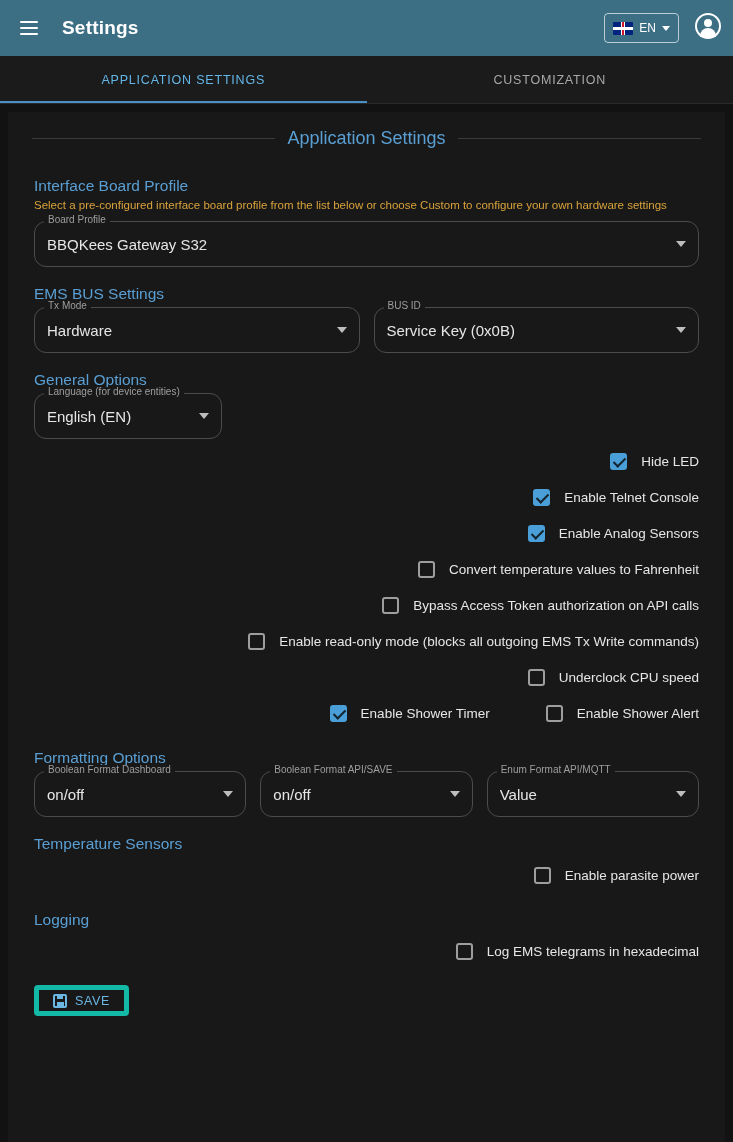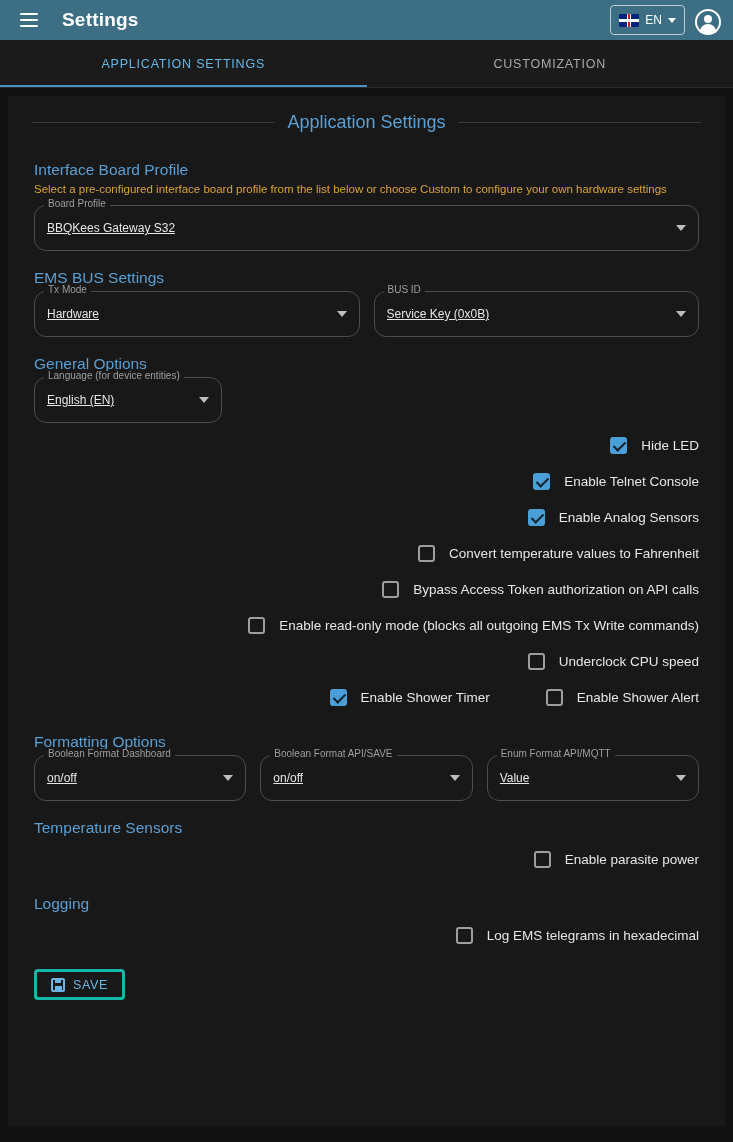--- a/index.html
+++ b/index.html
@@ -12,21 +12,21 @@
     height: 1142px;
     background: #121212;
     color: #e0e0e0;
     font-family: "Liberation Sans", sans-serif;
     font-size: 13px;
     overflow: hidden;
   }
 
   
   .appbar {
-    height: 40px;
+    height: 56px;
     background: #3c6e84;
     display: flex;
     align-items: center;
     padding: 0 12px;
     color: #ffffff;
   }
   .menu-btn {
     width: 34px; height: 34px;
     display: flex; flex-direction: column;
     justify-content: center; align-items: center;
@@ -42,22 +42,22 @@
   }
   .app-title {
     font-size: 19px;
     font-weight: bold;
     margin-left: 16px;
     letter-spacing: .2px;
   }
   .appbar-right {
     margin-left: auto;
     display: flex;
-    align-items: flex-end;
-    gap: 10px;
+    align-items: flex-start;
+    gap: 16px;
   }
   .lang-btn {
     border: 1px solid rgba(255,255,255,.65);
     border-radius: 4px;
     height: 30px;
     display: flex;
     align-items: center;
     gap: 6px;
     padding: 0 8px;
     font-size: 12px;
@@ -201,26 +201,25 @@
     position: absolute;
     top: -7px;
     left: 9px;
     background: #181818;
     padding: 0 4px;
     font-size: 10px;
     color: #9e9e9e;
     line-height: 1;
   }
   .field .value {
-    font-size: 12px;
+    font-size: 15px;
     color: #e6e6e6;
     white-space: nowrap;
     overflow: hidden;
     text-overflow: ellipsis;
-    text-decoration: underline;
   }
   .field .arrow {
     margin-left: auto;
     width: 0; height: 0;
     border-left: 5px solid transparent;
     border-right: 5px solid transparent;
     border-top: 6px solid #bdbdbd;
     flex: 0 0 auto;
   }
   .field.full { flex: 1; }
@@ -270,21 +269,21 @@
   }
 
   
   .save-btn {
     margin: 16px 0 0 10px;
     display: inline-flex;
     align-items: center;
     gap: 8px;
     height: 31px;
     padding: 0 14px;
-    border: 3px solid #14b8a6;
+    border: 5px solid #14b8a6;
     border-radius: 4px;
     color: #6cb6e4;
     font-size: 12.5px;
     letter-spacing: .6px;
     background: transparent;
     cursor: pointer;
     font-family: "Liberation Sans", sans-serif;
   }
   .save-icon {
     width: 14px; height: 14px;

